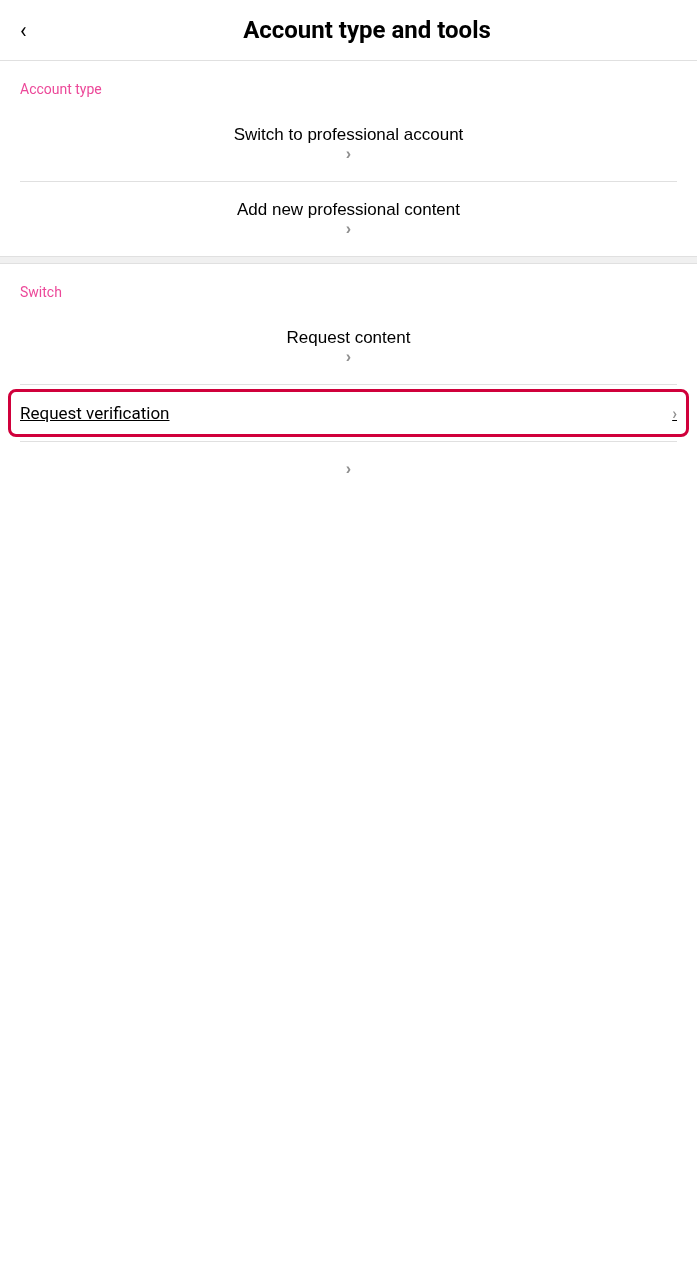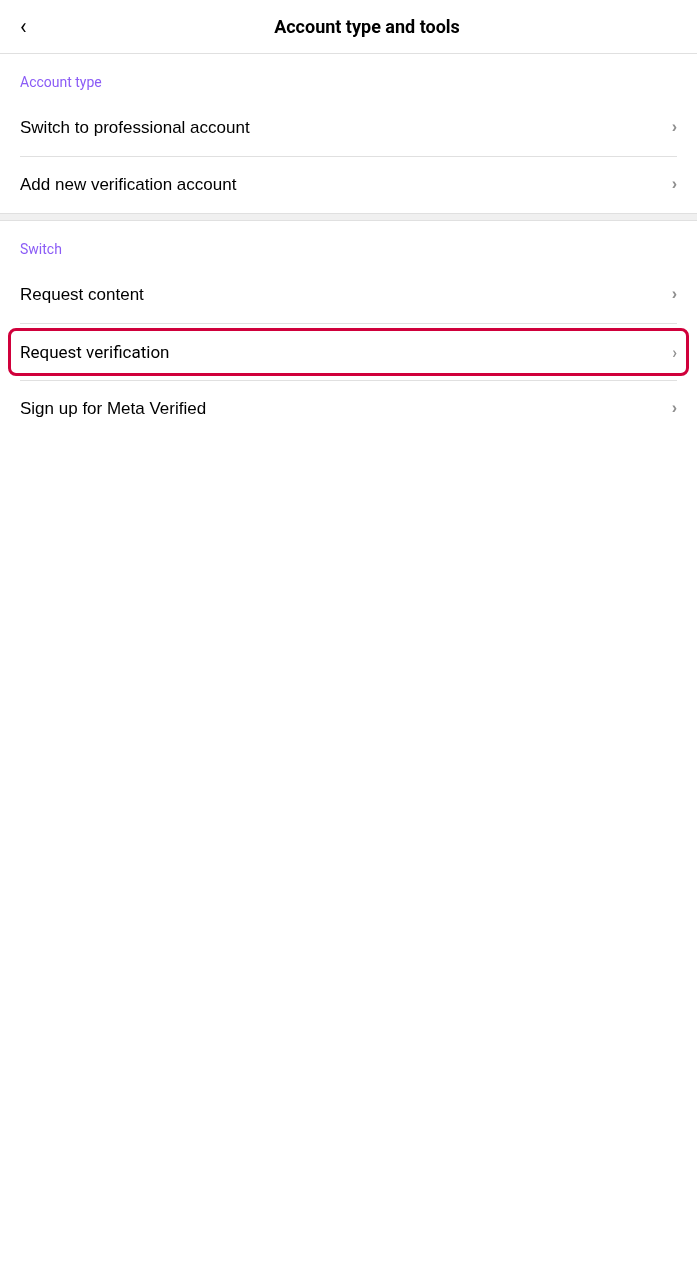--- a/index.html
+++ b/index.html
@@ -31,42 +31,44 @@
       position: absolute;
       left: 20px;
       font-size: 22px;
       font-weight: 400;
       cursor: pointer;
       color: #000000;
       text-decoration: none;
     }
 
     .header-title {
-      font-size: 18px;
+      font-size: 24px;
       font-weight: 700;
       text-align: center;
       margin-left: 37px;
     }
 
     .section-label {
       font-size: 14px;
-      color: #8b5cf6;
+      color: #ec4899;
       padding: 20px 36px 10px 20px;
       font-weight: 400;
     }
 
     .menu-item {
       display: flex;
+      align-items: center;
       justify-content: space-between;
       padding: 18px 20px;
       cursor: pointer;
       background: #ffffff;
       border: none;
       width: 100%;
       text-align: left;
+      flex-direction: column;
     }
 
     .menu-item-label {
       font-size: 17px;
       font-weight: 400;
       color: #000000;
     }
 
     .chevron {
       font-size: 16px;
@@ -91,20 +93,21 @@
       display: flex;
       align-items: center;
       justify-content: space-between;
       padding: 18px 20px;
       cursor: pointer;
       background: #ffffff;
       border: none;
       width: 100%;
       text-align: left;
       position: relative;
+      text-decoration: underline;
     }
 
     .request-verification-highlight {
       position: absolute;
       top: 4px;
       left: 8px;
       right: 8px;
       bottom: 4px;
       border: 3px solid #d0003b;
       border-radius: 8px;
@@ -122,21 +125,21 @@
 <div class="section-label">Account type</div>
 
 <button class="menu-item">
   <span class="menu-item-label">Switch to professional account</span>
   <span class="chevron">›</span>
 </button>
 
 <div class="thin-divider"></div>
 
 <button class="menu-item">
-  <span class="menu-item-label">Add new verification account</span>
+  <span class="menu-item-label">Add new professional content</span>
   <span class="chevron">›</span>
 </button>
 
 <div class="divider"></div>
 
 <div class="section-label">Switch</div>
 
 <button class="menu-item">
   <span class="menu-item-label">Request content</span>
   <span class="chevron">›</span>
@@ -146,15 +149,14 @@
 
 <div class="request-verification-item">
   <span class="menu-item-label">Request verification</span>
   <span class="chevron">›</span>
   <div class="request-verification-highlight"></div>
 </div>
 
 <div class="thin-divider"></div>
 
 <button class="menu-item">
-  <span class="menu-item-label">Sign up for Meta Verified</span>
   <span class="chevron">›</span>
 </button>
 
 </body></html>

